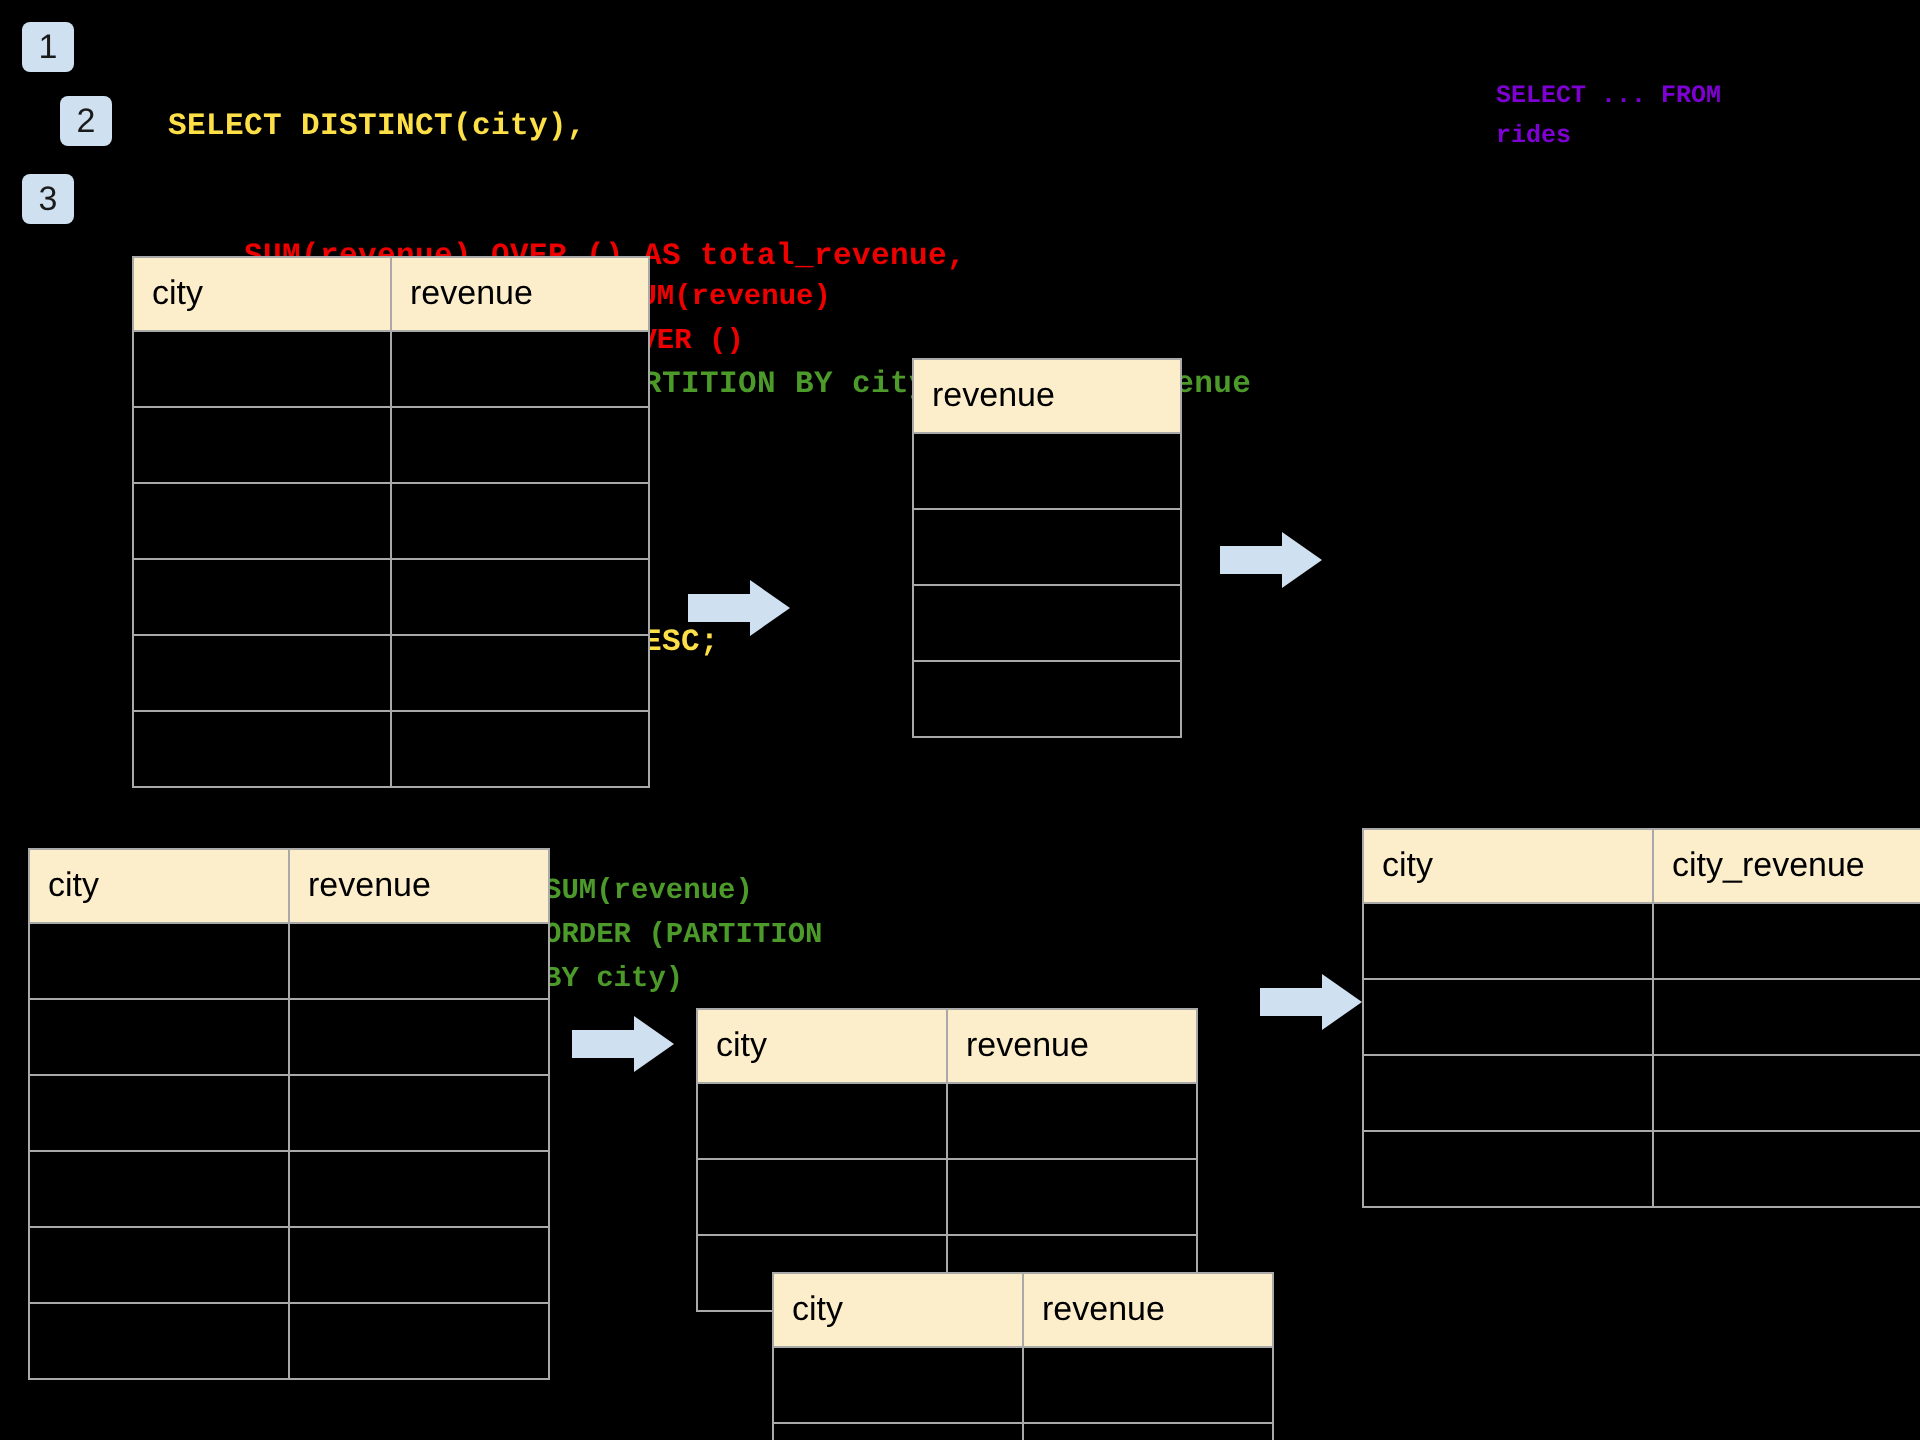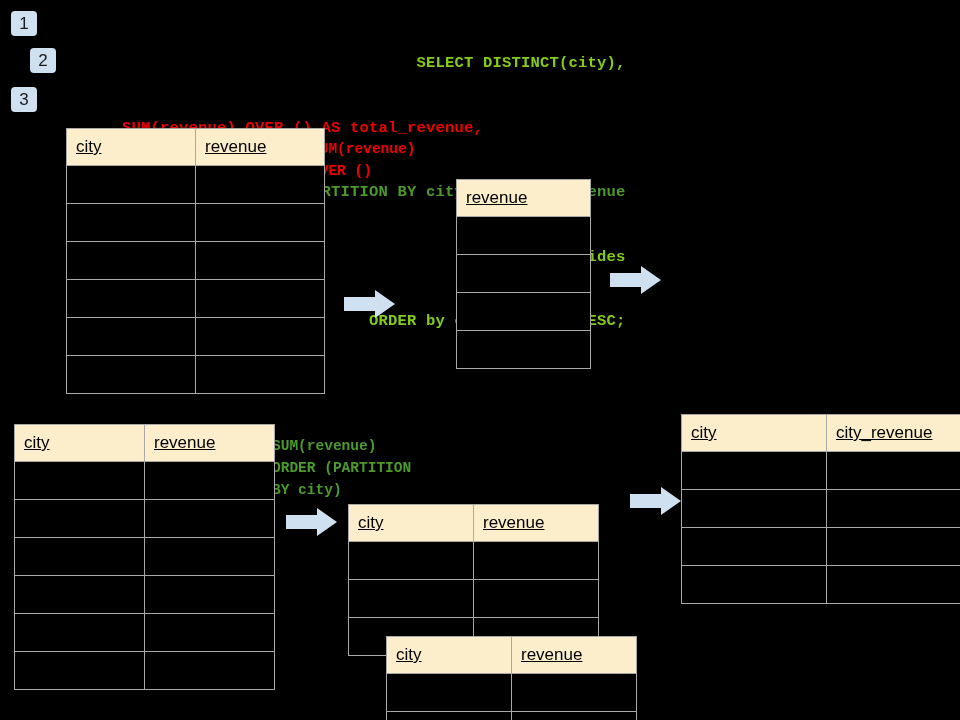--- a/index.html
+++ b/index.html
@@ -22,21 +22,21 @@
     left: 84px;
     top: 10px;
     font-family: "Liberation Mono", monospace;
     font-size: 15.5px;
     font-weight: bold;
     line-height: 21.5px;
     letter-spacing: 0.2px;
     white-space: pre;
   }
   .sql-line { white-space: pre; }
-  .c-purple { color: #84cc16; text-align: right; }
+  .c-purple { color: #fde047; }
   .c-red    { color: #ee0000; }
   .c-green  { color: #4c9a2a; }
 
   .sql-note {
     position: absolute;
     left: 748px;
     top: 38px;
     font-family: "Liberation Mono", monospace;
     font-size: 12.5px;
     font-weight: bold;
@@ -62,21 +62,20 @@
   #badge-1 { left: 11px; top: 11px; }
   #badge-2 { left: 30px; top: 48px; }
   #badge-3 { left: 11px; top: 87px; }
 
   
   .tbl {
     position: absolute;
     border-collapse: collapse;
     background: #14532d;
     table-layout: fixed;
-    text-decoration: underline;
   }
   .tbl td {
     border: 1px solid #a9a9a9;
     padding: 0;
     height: 37px;
     background: #000000;
   }
   .tbl th {
     border: 1px solid #a9a9a9;
     background: #fceecb;
@@ -145,20 +144,22 @@
 <div id="stage">
 
   <div class="sql-block">
     <div class="sql-line c-purple">SELECT DISTINCT(city),</div>
     <div class="sql-line c-red">    SUM(revenue) OVER () AS total_revenue,</div>
     <div class="sql-line c-green">    SUM(revenue) OVER (PARTITION BY city) as city_revenue</div>
     <div class="sql-line c-purple">  FROM rides</div>
     <div class="sql-line c-purple">  ORDER by city_revenue DESC;</div>
   </div>
 
+  <div class="sql-note">SELECT ... FROM
+rides</div>
 
   <div class="badge" id="badge-1">1</div>
   <div class="badge" id="badge-2">2</div>
   <div class="badge" id="badge-3">3</div>
 
   <div class="annot" id="annot-over-empty">SUM(revenue)
 OVER ()</div>
   <div class="annot" id="annot-over-part">SUM(revenue)
 ORDER (PARTITION
 BY city)</div>

